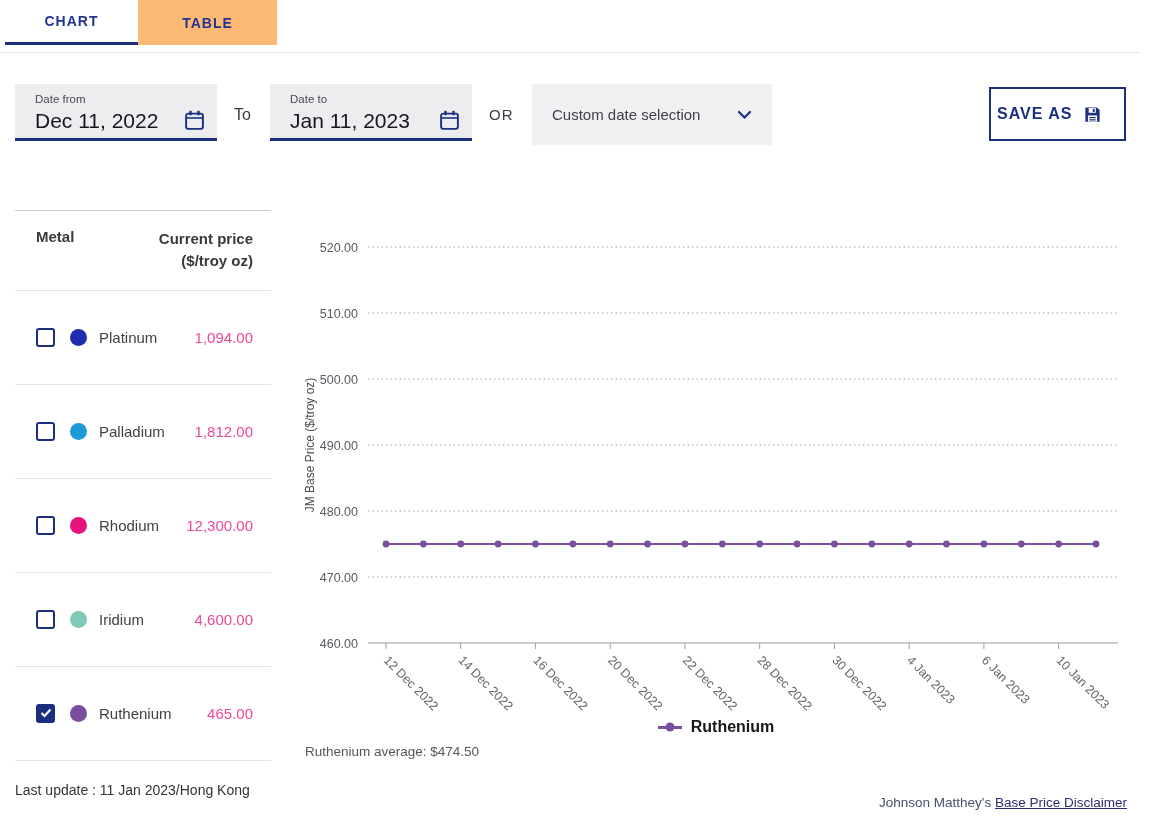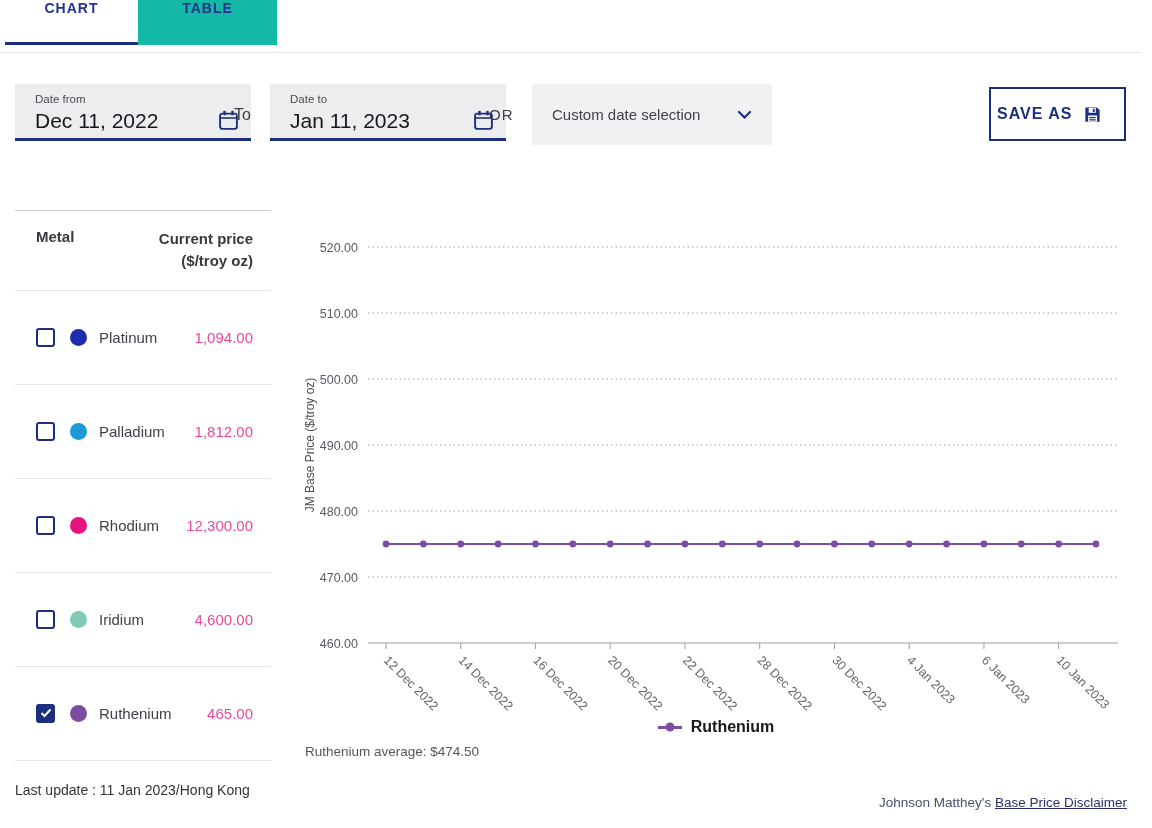--- a/index.html
+++ b/index.html
@@ -1,27 +1,27 @@
 <!DOCTYPE html>
 <html><head>
 <meta charset="utf-8">
 <style>
   html,body { margin:0; padding:0; background:#fff; }
   body { font-family:"Liberation Sans", sans-serif; }
   .page { position:relative; width:1152px; height:828px; background:#fff; overflow:hidden; }
 
   
   .tabbar { position:absolute; left:0; top:0; width:1140px; height:52px; border-bottom:1px solid #e3e3e5; }
-  .tab { position:absolute; top:0; height:42px; display:flex; align-items:flex-start; justify-content:center;
+  .tab { position:absolute; top:0; height:42px; display:flex; align-items:center; justify-content:center;
          font-size:14px; font-weight:700; letter-spacing:1px; color:#23338f; cursor:pointer; }
   .tab-chart { left:5px; width:133px; border-bottom:3px solid #1b2f7e; background:#fff; }
-  .tab-table { left:138px; width:139px; height:45px; background:#14b8a6; color:#23338f; }
-
-  
-  .field { position:absolute; top:84px; width:236px; height:57px; background:#ededef;
+  .tab-table { left:138px; width:139px; height:45px; background:#fdba74; color:#23338f; }
+
+  
+  .field { position:absolute; top:84px; width:202px; height:57px; background:#ededef;
            border-bottom:3px solid #1b2f7e; box-sizing:border-box; padding:9px 12px 0 20px; cursor:text; }
   .field-from { left:15px; }
   .field-to { left:270px; }
   .field-label { display:block; font-size:11.5px; color:#4a4a55; }
   .field-value { display:block; font-size:21px; color:#16161d; margin-top:4px; }
   .cal-btn { position:absolute; right:12px; top:26px; width:22px; height:22px; background:none; border:none; padding:0; cursor:pointer; }
   .joiner { position:absolute; font-size:16px; color:#3c3c46; }
   .to-label { left:234px; top:106px; }
   .or-label { left:489px; top:106px; font-size:15px; letter-spacing:1px; }
   .preset { position:absolute; left:532px; top:84px; width:240px; height:61px; background:#f1f1f3;

